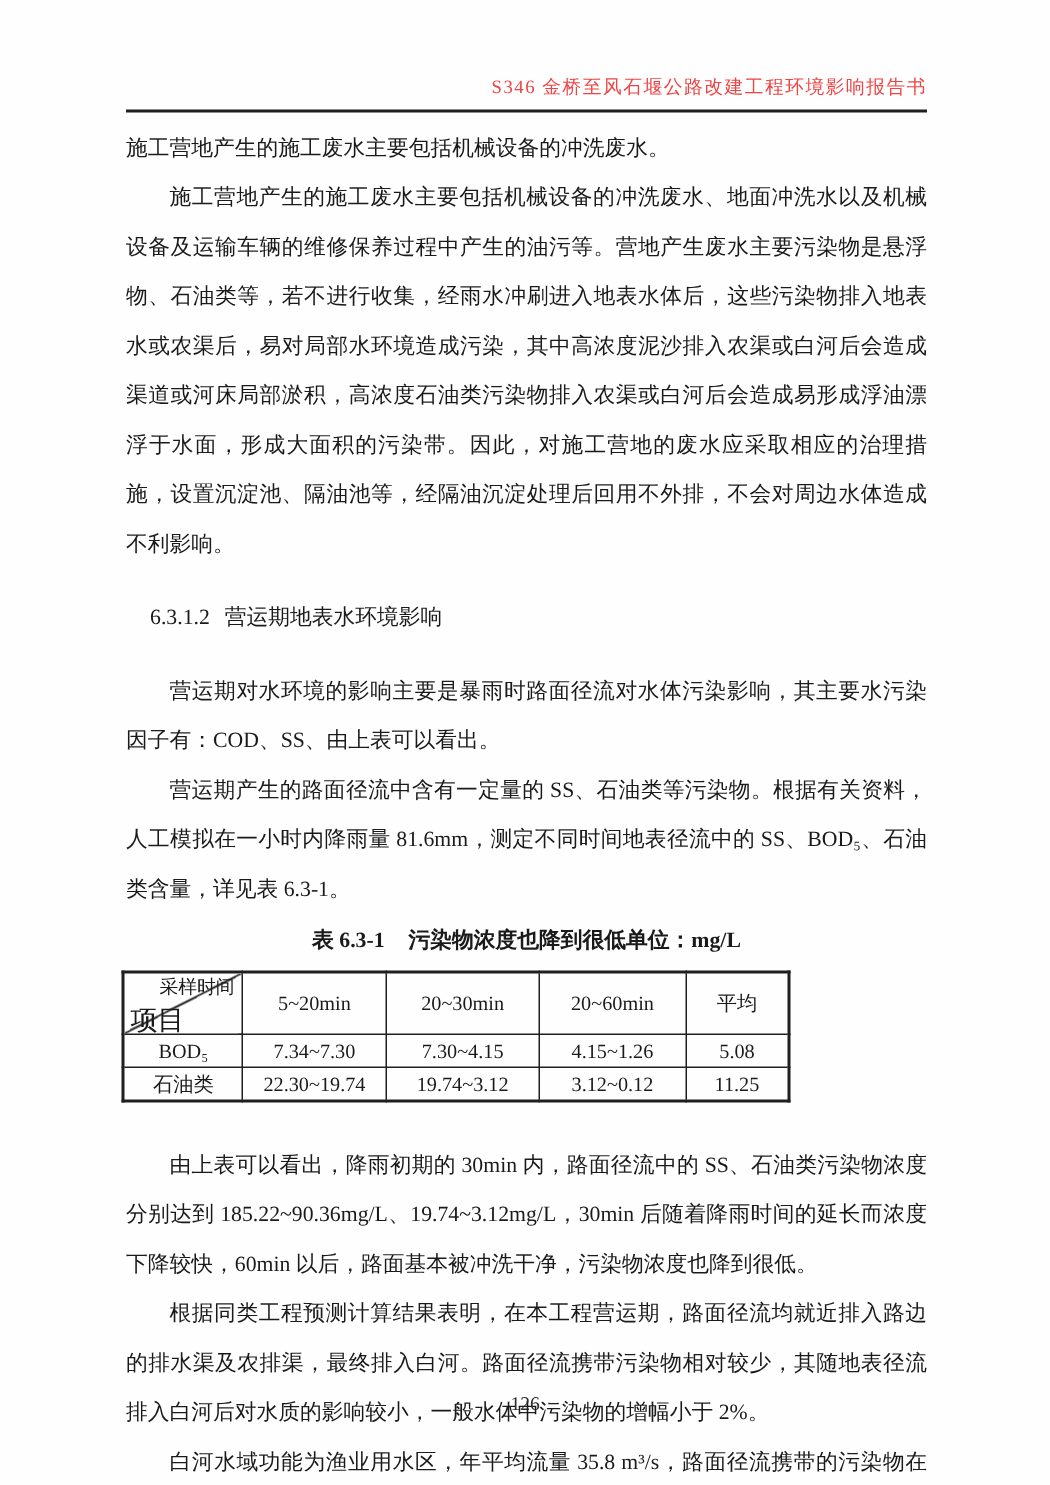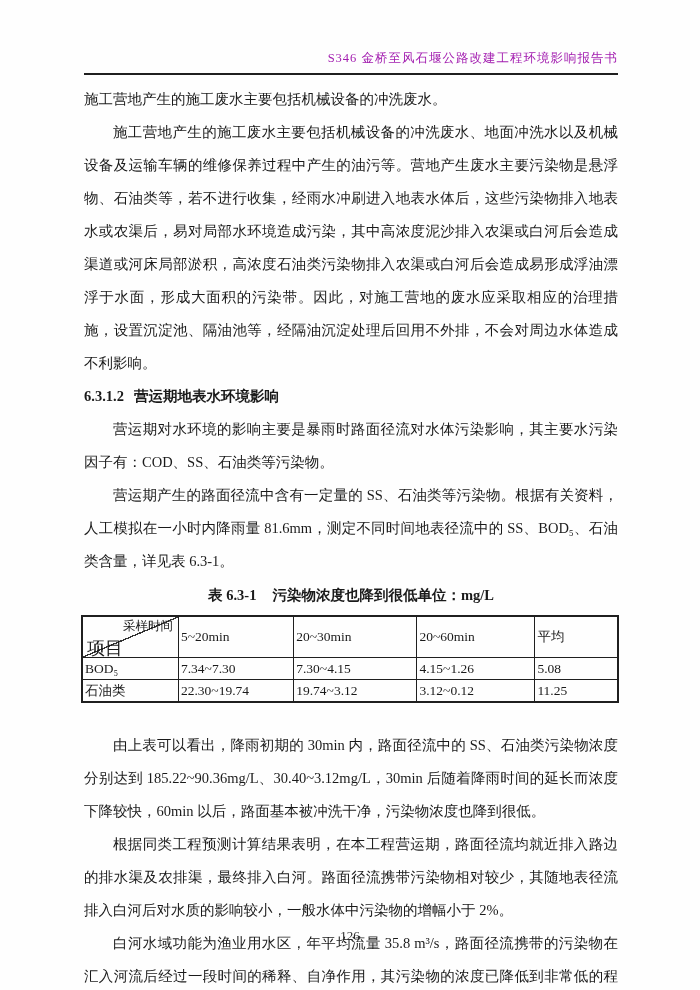--- a/index.html
+++ b/index.html
@@ -13,62 +13,63 @@
     font-family: "Liberation Serif", "DejaVu Serif", serif;
     overflow: hidden;
     box-sizing: border-box;
   }
   .running-header {
     position: absolute;
     top: 50px; left: 84px; right: 82px;
     text-align: right;
     font-size: 12.5px;
     letter-spacing: 1px;
-    color: #a21caf;
+    color: #ef4444;
   }
   .header-rule {
     position: absolute;
     top: 73px; left: 84px; right: 82px;
     border: 0;
     border-top: 2px solid #1f1f1f;
     margin: 0;
   }
   .content {
     position: absolute;
     top: 83px; left: 84px;
     width: 534px;
     font-size: 14.5px;
     line-height: 33px;
     text-align: justify;
   }
   .para { margin: 0; text-indent: 2em; }
   .para.no-indent { text-indent: 0; }
   .section-heading {
-    margin: 0;
+    margin: 16px;
     font-size: 14.5px;
-    font-weight: bold;
+    font-weight: normal;
     line-height: 33px;
     text-indent: 0;
   }
   .section-heading .h-num { margin-right: 10px; }
   .table-caption {
     margin: 5px 0 0 0;
     text-align: center;
     font-weight: bold;
     font-size: 14.5px;
     line-height: 24px;
   }
   .table-caption .cap-label { margin-right: 16px; }
   .table-caption .cap-unit { }
   table.data-table {
-    width: 538px;
+    width: 446px;
     margin: 8px 0 26px -3px;
     border-collapse: collapse;
     table-layout: fixed;
     font-size: 13.5px;
+    text-align: center;
     border: 2px solid #1f1f1f;
   }
   table.data-table td {
     border: 1px solid #1f1f1f;
     padding: 0 2px;
     height: 21px;
     line-height: 20px;
   }
   table.data-table tr.head-row td { height: 40px; }
   td.corner {
@@ -108,21 +109,21 @@
   <div class="content">
 
     <p class="para no-indent">施工营地产生的施工废水主要包括机械设备的冲洗废水。</p>
 
     <p class="para">施工营地产生的施工废水主要包括机械设备的冲洗废水、地面冲洗水以及机械设备及运输车辆的维修保养过程中产生的油污等。营地产生废水主要污染物是悬浮物、石油类等，若不进行收集，经雨水冲刷进入地表水体后，这些污染物排入地表水或农渠后，易对局部水环境造成污染，其中高浓度泥沙排入农渠或白河后会造成渠道或河床局部淤积，高浓度石油类污染物排入农渠或白河后会造成易形成浮油漂浮于水面，形成大面积的污染带。因此，对施工营地的废水应采取相应的治理措施，设置沉淀池、隔油池等，经隔油沉淀处理后回用不外排，不会对周边水体造成不利影响。</p>
 
     <h3 class="section-heading">
       <span class="h-num">6.3.1.2</span><span>营运期地表水环境影响</span>
     </h3>
 
-    <p class="para">营运期对水环境的影响主要是暴雨时路面径流对水体污染影响，其主要水污染因子有：COD、SS、石油类等污染物。</p>
+    <p class="para">营运期对水环境的影响主要是暴雨时路面径流对水体污染影响，其主要水污染因子有：COD、SS、由上表可以看出。</p>
 
     <p class="para">营运期产生的路面径流中含有一定量的 SS、石油类等污染物。根据有关资料，人工模拟在一小时内降雨量 81.6mm，测定不同时间地表径流中的 SS、BOD₅、石油类含量，详见表 6.3-1。</p>
 
     <p class="table-caption">
       <span class="cap-label">表 6.3-1</span><span class="cap-title">污染物浓度也降到很低</span><span class="cap-unit">单位：mg/L</span>
     </p>
 
     <table class="data-table">
       <colgroup>
         <col style="width:18%">
@@ -152,21 +153,21 @@
         <tr>
           <td>石油类</td>
           <td>22.30~19.74</td>
           <td>19.74~3.12</td>
           <td>3.12~0.12</td>
           <td>11.25</td>
         </tr>
       </tbody>
     </table>
 
-    <p class="para">由上表可以看出，降雨初期的 30min 内，路面径流中的 SS、石油类污染物浓度分别达到 185.22~90.36mg/L、30.40~3.12mg/L，30min 后随着降雨时间的延长而浓度下降较快，60min 以后，路面基本被冲洗干净，污染物浓度也降到很低。</p>
+    <p class="para">由上表可以看出，降雨初期的 30min 内，路面径流中的 SS、石油类污染物浓度分别达到 185.22~90.36mg/L、19.74~3.12mg/L，30min 后随着降雨时间的延长而浓度下降较快，60min 以后，路面基本被冲洗干净，污染物浓度也降到很低。</p>
 
     <p class="para">根据同类工程预测计算结果表明，在本工程营运期，路面径流均就近排入路边的排水渠及农排渠，最终排入白河。路面径流携带污染物相对较少，其随地表径流排入白河后对水质的影响较小，一般水体中污染物的增幅小于 2%。</p>
 
     <p class="para">白河水域功能为渔业用水区，年平均流量 35.8 m³/s，路面径流携带的污染物在汇入河流后经过一段时间的稀释、自净作用，其污染物的浓度已降低到非常低的程度，对下游水质影响很小。</p>
 
   </div>
 
   <div class="page-footer">126</div>
 
 </div>

